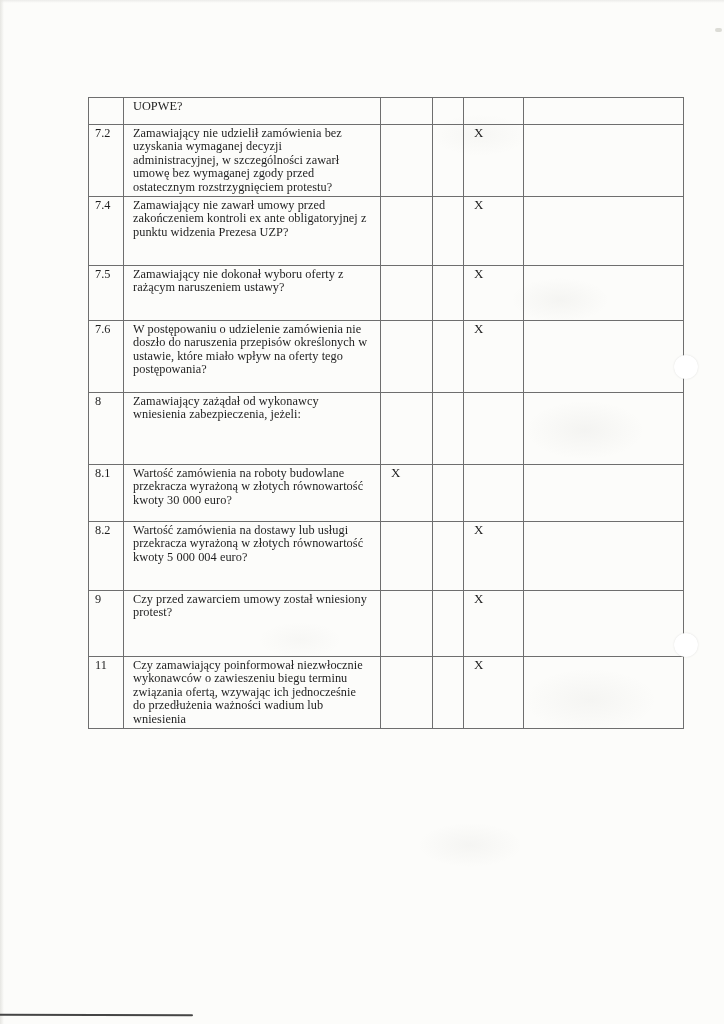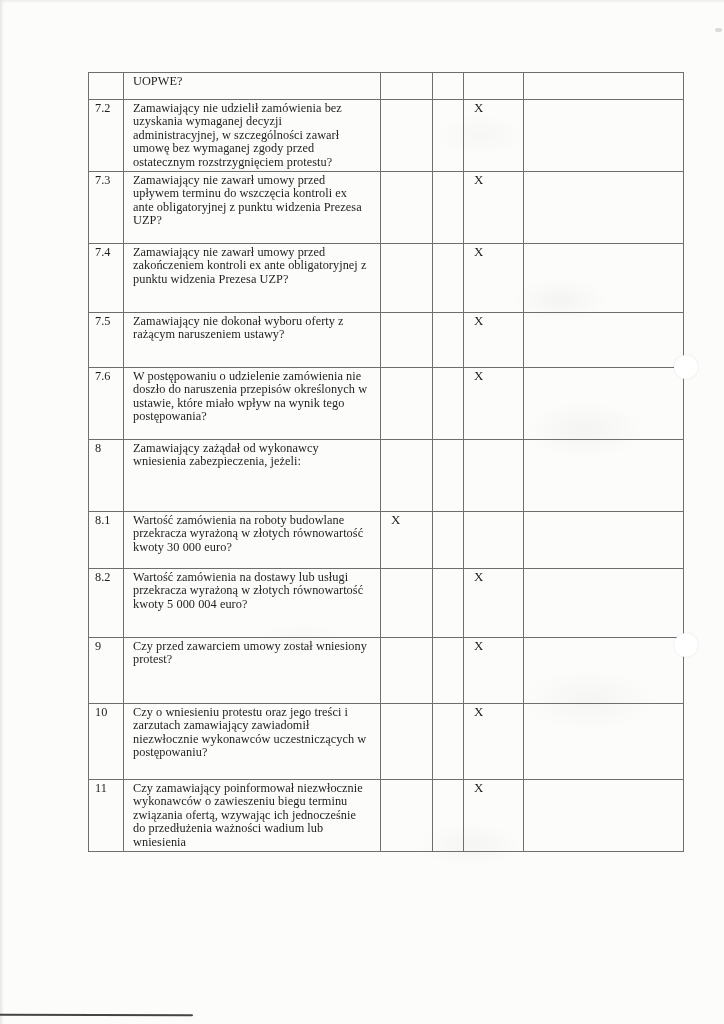--- a/index.html
+++ b/index.html
@@ -30,21 +30,21 @@
     radial-gradient(95px 45px at 590px 700px, rgba(115,115,108,0.05), transparent 70%),
     radial-gradient(75px 32px at 470px 845px, rgba(115,115,108,0.05), transparent 70%),
     radial-gradient(60px 26px at 300px 640px, rgba(115,115,108,0.035), transparent 70%);}
   
   .hole{position:absolute;width:24px;height:24px;border-radius:50%;
     background:#ffffff;box-shadow:0 0 2px rgba(0,0,0,0.10), inset 0 0 1px rgba(0,0,0,0.05);z-index:5;}
   .hole-1{left:674px;top:355px;}
   .hole-2{left:674px;top:633px;}
 
   table.checklist{
-    position:absolute;left:88px;top:72px;width:595px;
+    position:absolute;left:88px;top:97px;width:595px;
     border-collapse:collapse;table-layout:fixed;
   }
   .checklist td{
     border:1px solid #6e6e6e;
     vertical-align:top;
     font-size:12.3px;line-height:13.4px;
     padding:2px 6px 2px 8px;
     overflow:hidden;
     letter-spacing:0.05px;
   }
@@ -80,47 +80,39 @@
         <td class="c-note"></td>
       </tr>
       <tr style="height:68px">
         <td class="c-num">7.2</td>
         <td class="c-text">Zamawiający nie udzielił zamówienia bez uzyskania wymaganej decyzji administracyjnej, w szczególności zawarł umowę bez wymaganej zgody przed ostatecznym rozstrzygnięciem protestu?</td>
         <td class="c-mark"></td>
         <td class="c-mark"></td>
         <td class="c-mark">X</td>
         <td class="c-note"></td>
       </tr>
-      <tr style="height:72px">
-        <td class="c-num">7.3</td>
-        <td class="c-text">Zamawiający nie zawarł umowy przed upływem terminu do wszczęcia kontroli ex ante obligatoryjnej z punktu widzenia Prezesa UZP?</td>
-        <td class="c-mark"></td>
-        <td class="c-mark"></td>
-        <td class="c-mark">X</td>
-        <td class="c-note"></td>
-      </tr>
       <tr style="height:69px">
         <td class="c-num">7.4</td>
         <td class="c-text">Zamawiający nie zawarł umowy przed zakończeniem kontroli ex ante obligatoryjnej z punktu widzenia Prezesa UZP?</td>
         <td class="c-mark"></td>
         <td class="c-mark"></td>
         <td class="c-mark">X</td>
         <td class="c-note"></td>
       </tr>
       <tr style="height:55px">
         <td class="c-num">7.5</td>
         <td class="c-text">Zamawiający nie dokonał wyboru oferty z rażącym naruszeniem ustawy?</td>
         <td class="c-mark"></td>
         <td class="c-mark"></td>
         <td class="c-mark">X</td>
         <td class="c-note"></td>
       </tr>
       <tr style="height:72px">
         <td class="c-num">7.6</td>
-        <td class="c-text">W postępowaniu o udzielenie zamówienia nie doszło do naruszenia przepisów określonych w ustawie, które miało wpływ na wynik tego postępowania?</td>
+        <td class="c-text">W postępowaniu o udzielenie zamówienia nie doszło do naruszenia przepisów określonych w ustawie, które miało wpływ na oferty tego postępowania?</td>
         <td class="c-mark"></td>
         <td class="c-mark"></td>
         <td class="c-mark">X</td>
         <td class="c-note"></td>
       </tr>
       <tr style="height:72px">
         <td class="c-num">8</td>
         <td class="c-text">Zamawiający zażądał od wykonawcy wniesienia zabezpieczenia, jeżeli:</td>
         <td class="c-mark"></td>
         <td class="c-mark"></td>
@@ -144,28 +136,20 @@
         <td class="c-note"></td>
       </tr>
       <tr style="height:66px">
         <td class="c-num">9</td>
         <td class="c-text">Czy przed zawarciem umowy został wniesiony protest?</td>
         <td class="c-mark"></td>
         <td class="c-mark"></td>
         <td class="c-mark">X</td>
         <td class="c-note"></td>
       </tr>
-      <tr style="height:76px">
-        <td class="c-num">10</td>
-        <td class="c-text">Czy o wniesieniu protestu oraz jego treści i zarzutach zamawiający zawiadomił niezwłocznie wykonawców uczestniczących w postępowaniu?</td>
-        <td class="c-mark"></td>
-        <td class="c-mark"></td>
-        <td class="c-mark">X</td>
-        <td class="c-note"></td>
-      </tr>
       <tr style="height:56px">
         <td class="c-num">11</td>
         <td class="c-text">Czy zamawiający poinformował niezwłocznie wykonawców o zawieszeniu biegu terminu związania ofertą, wzywając ich jednocześnie do przedłużenia ważności wadium lub wniesienia</td>
         <td class="c-mark"></td>
         <td class="c-mark"></td>
         <td class="c-mark">X</td>
         <td class="c-note"></td>
       </tr>
     </tbody>
   </table>

